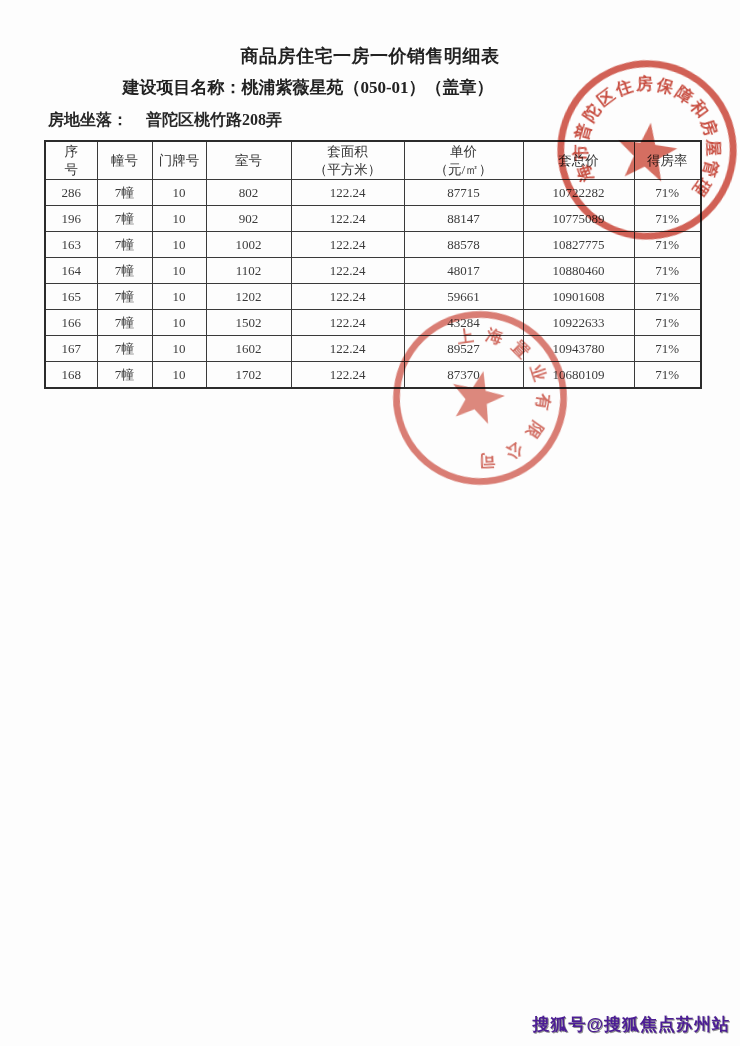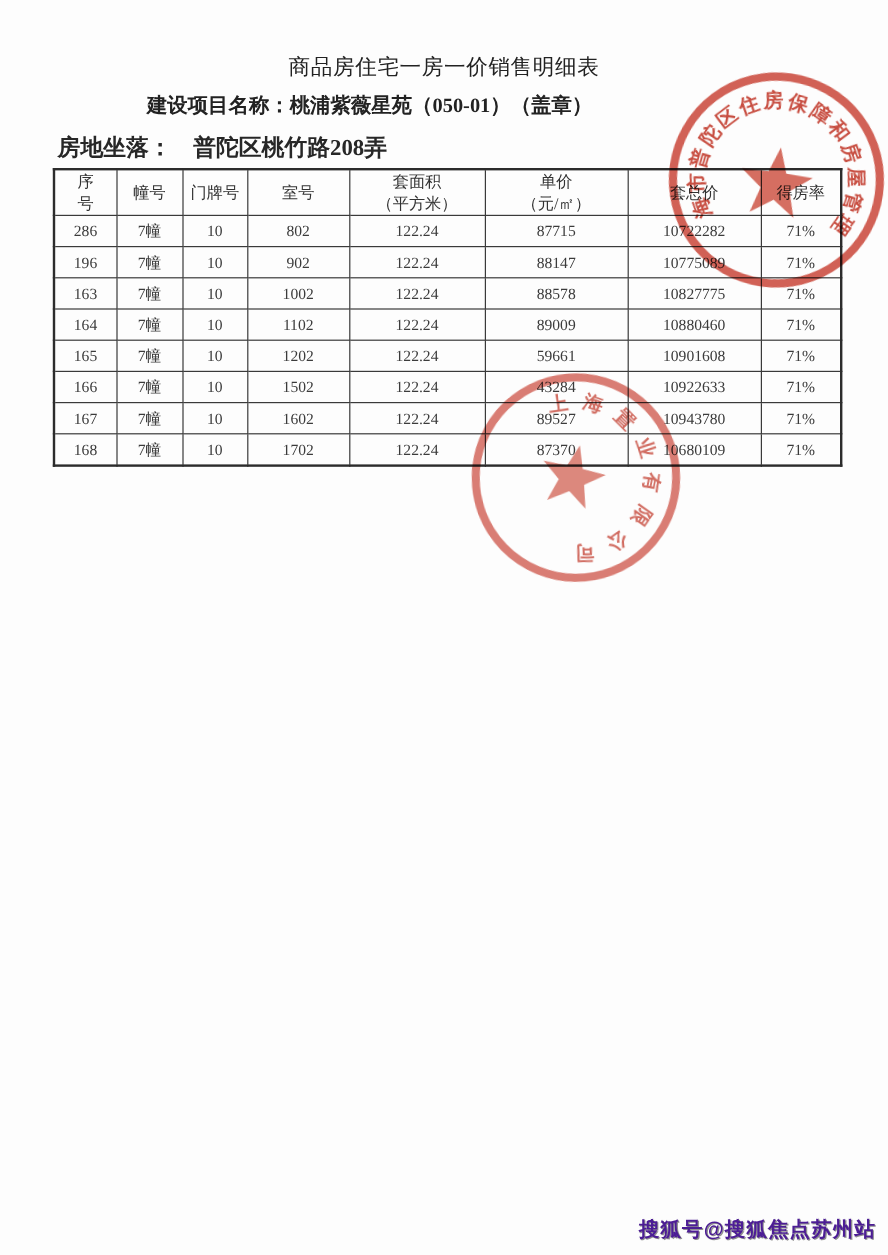--- a/index.html
+++ b/index.html
@@ -4,30 +4,30 @@
 <style>
   html,body { margin:0; padding:0; background:#ffffff; }
   .page {
     position:relative; width:740px; height:1046px;
     background:#fdfdfd; overflow:hidden;
     font-family:"Liberation Serif","DejaVu Serif",serif;
     color:#2e2e2e;
   }
   .doc-title {
     position:absolute; top:44px; left:0; width:740px;
-    text-align:center; font-size:18px; font-weight:normal;
+    text-align:center; font-size:18px; font-weight:bold;
     letter-spacing:0.5px; color:#222;
   }
   .doc-subtitle {
     position:absolute; top:76px; left:0; width:616px;
     text-align:center; font-size:17px; font-weight:bold; color:#222;
   }
   .location-line {
     position:absolute; top:110px; left:48px;
-    font-size:19px; font-weight:600; color:#272727;
+    font-size:16px; font-weight:600; color:#272727;
   }
   .location-line .value { margin-left:18px; }
 
   table.sales {
     position:absolute; left:44px; top:140px; width:656px;
     border-collapse:collapse; table-layout:fixed;
     border:2px solid #2c2c2c;
   }
   .sales th, .sales td {
     border:1.5px solid #3a3a3a;
@@ -130,21 +130,21 @@
           <td>88578</td>
           <td>10827775</td>
           <td>71%</td>
         </tr>
         <tr>
           <td>164</td>
           <td>7幢</td>
           <td>10</td>
           <td>1102</td>
           <td>122.24</td>
-          <td>89009</td>
+          <td>48017</td>
           <td>10880460</td>
           <td>71%</td>
         </tr>
         <tr>
           <td>165</td>
           <td>7幢</td>
           <td>10</td>
           <td>1202</td>
           <td>122.24</td>
           <td>59661</td>

